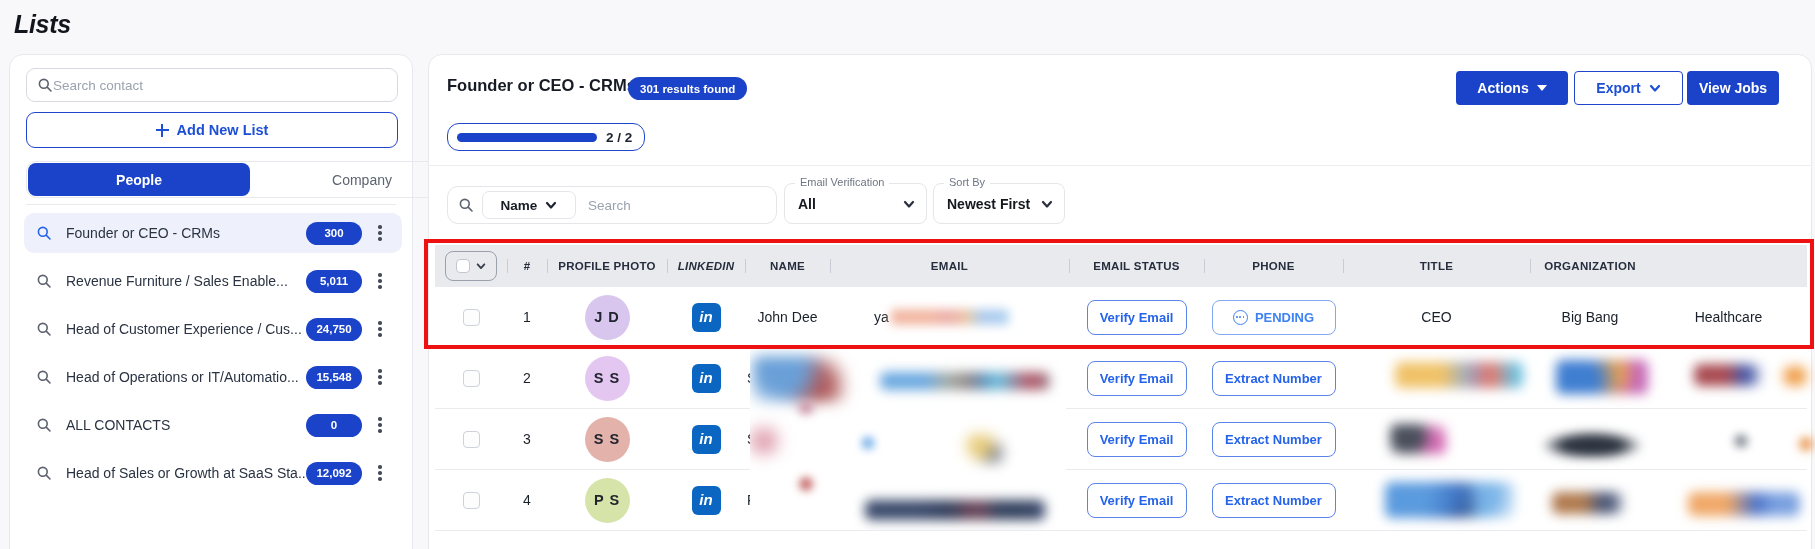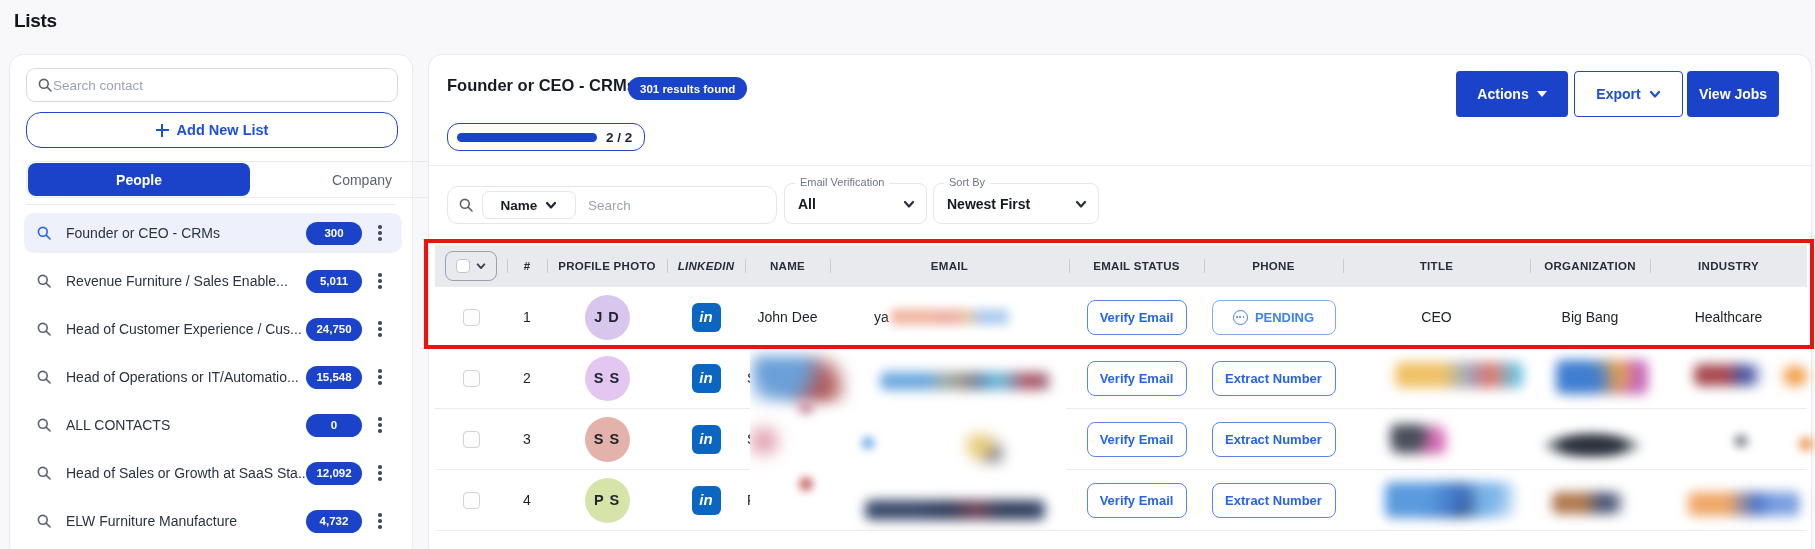--- a/index.html
+++ b/index.html
@@ -6,28 +6,28 @@
   html,body { width:1815px; height:549px; overflow:hidden; }
   body {
     position:relative;
     font-family:"Liberation Sans", sans-serif;
     background:#f8f8fa;
     color:#1a2029;
   }
   .card { position:absolute; background:#fff; border:1px solid #e7e9ee; border-radius:14px; }
 
   
-  .page-title { position:absolute; left:14px; top:10px; font-size:19px; font-weight:700; color:#12151c; letter-spacing:-0.3px; }
+  .page-title { position:absolute; left:14px; top:10px; font-size:25px; font-weight:700; color:#12151c; letter-spacing:-0.3px;font-style:italic; }
 
   
   .sidebar { left:9px; top:54px; width:404px; height:540px; }
   .s-search { position:absolute; left:16px; top:13px; width:372px; height:34px; border:1px solid #d6dae0; border-radius:9px; display:flex; align-items:center; padding:0 10px; background:#fff; }
   .s-search input { border:none; outline:none; flex:1; font-size:13.5px; color:#333; margin-left:0; font-family:inherit; background:transparent; }
   .s-search input::placeholder { color:#9aa3ae; }
-  .add-list { position:absolute; left:16px; top:57px; width:372px; height:36px; border:1.4px solid #2145cd; border-radius:15px; background:#fff; color:#1d4fd7; font-weight:700; font-size:14.5px; display:flex; align-items:center; justify-content:center; gap:8px; cursor:pointer; font-family:inherit; }
+  .add-list { position:absolute; left:16px; top:57px; width:372px; height:36px; border:1.4px solid #2145cd; border-radius:9px; background:#fff; color:#1d4fd7; font-weight:700; font-size:14.5px; display:flex; align-items:center; justify-content:center; gap:8px; cursor:pointer; font-family:inherit; }
   .plus-ic { position:relative; width:13px; height:13px; }
   .plus-ic::before,.plus-ic::after { content:""; position:absolute; background:#1d4fd7; }
   .plus-ic::before { left:5.5px; top:0; width:2px; height:13px; }
   .plus-ic::after { left:0; top:5.5px; width:13px; height:2px; }
   .tabs { position:absolute; left:16px; top:106px; width:448px; height:37px; border:1px solid #e7e9ee; border-radius:10px; display:flex; }
   .tab { flex:1; display:flex; align-items:center; justify-content:center; font-size:14px; cursor:pointer; }
   .tab.active { background:#1b43c9; color:#fff; font-weight:700; border-radius:8px; margin:1px; }
   .tab.inactive { color:#5c6470; }
   .tabs-divider { position:absolute; left:16px; right:16px; top:149px; height:1px; background:#e8eaee; }
   .s-item { position:absolute; left:14px; width:378px; height:40px; border-radius:10px; display:flex; align-items:center; padding:0 12px; cursor:pointer; }
@@ -40,21 +40,21 @@
   .search-ic { width:16px; height:16px; flex:0 0 auto; }
   .search-ic circle { fill:none; stroke:#5b626e; stroke-width:2; }
   .search-ic line { stroke:#5b626e; stroke-width:2; stroke-linecap:round; }
   .search-ic.blue circle,{ stroke:#2563eb; }
   .search-ic.blue circle { stroke:#2563eb; } .search-ic.blue line { stroke:#2563eb; }
 
   
   .main { left:428px; top:54px; width:1384px; height:540px; }
   .m-title { position:absolute; left:18px; top:21px; font-size:16.5px; font-weight:700; color:#161b24; }
   .results-badge { position:absolute; left:199px; top:22px; height:23px; padding:0 12px; border-radius:12px; background:#1b43c9; color:#fff; font-size:11.5px; font-weight:700; display:flex; align-items:center; }
-  .btn { position:absolute; top:16px; height:46px; border-radius:4px; font-size:14px; font-weight:700; display:flex; align-items:center; justify-content:center; gap:8px; cursor:pointer; border:none; font-family:inherit; }
+  .btn { position:absolute; top:16px; height:34px; border-radius:4px; font-size:14px; font-weight:700; display:flex; align-items:center; justify-content:center; gap:8px; cursor:pointer; border:none; font-family:inherit; }
   .btn.primary { background:#1b43c9; color:#fff; }
   .btn.outline { background:#fff; border:1.4px solid #2145cd; color:#1d4fd7; }
   .caret-down { width:0; height:0; border-left:5px solid transparent; border-right:5px solid transparent; border-top:6px solid #fff; }
   .chev { width:12px; height:12px; }
   .chev polyline { fill:none; stroke:currentColor; stroke-width:2.2; stroke-linecap:round; stroke-linejoin:round; }
   .progress-wrap { position:absolute; left:18px; top:68px; width:198px; height:28px; border:1.6px solid #2145cd; border-radius:12px; display:flex; align-items:center; padding:0 9px; gap:9px; }
   .progress-track { width:140px; height:9px; border-radius:5px; position:relative; }
   .progress-fill { position:absolute; left:0; top:0; height:9px; border-radius:5px; background:#1b43c9; }
   .progress-text { font-size:13.5px; font-weight:700; color:#1c2230; white-space:nowrap; }
   .m-divider { position:absolute; left:0; right:0; top:110px; height:1px; background:#ebedf1; }
@@ -63,21 +63,21 @@
   .filter-search { position:absolute; left:18px; top:131px; width:330px; height:38px; border:1px solid #e4e6ea; border-radius:11px; display:flex; align-items:center; padding:0 10px; }
   .name-dd { margin-left:8px; width:94px; height:28px; border:1px solid #e4e6ea; border-radius:7px; display:flex; align-items:center; justify-content:center; gap:8px; font-size:13.5px; font-weight:700; color:#161b24; cursor:pointer; }
   .name-dd .chev { color:#1f2530; }
   .filter-search input { border:none; outline:none; flex:1; margin-left:12px; font-size:13.5px; font-family:inherit; color:#333; background:transparent; min-width:0; }
   .filter-search input::placeholder { color:#9aa3ae; }
   .fieldset { position:absolute; top:128px; height:41px; border:1px solid #e4e6ea; border-radius:8px; cursor:pointer; }
   .fieldset .flabel { position:absolute; top:-8px; left:10px; background:#fff; padding:0 5px; font-size:11px; color:#6e7683; }
   .fieldset .fvalue { position:absolute; left:13px; top:0; bottom:0; display:flex; align-items:center; font-size:14px; font-weight:700; color:#14181f; }
   .fieldset .chev { position:absolute; right:11px; top:14px; color:#2a303b; }
   .fs-ev { left:355px; width:143px; }
-  .fs-sort { left:504px; width:166px; }
+  .fs-sort { left:504px; width:132px; }
 
   
   .table { position:absolute; left:6px; top:190px; width:1372px; }
   .thead { display:flex; height:42px; background:#e9eaee; align-items:center; }
   .th { position:relative; height:100%; display:flex; align-items:center; justify-content:center; font-size:11.5px; font-weight:700; color:#262e3d; letter-spacing:0.3px; }
   .th + .th::before { content:""; position:absolute; left:0; top:14px; height:14px; width:1px; background:#c9ccd4; }
   .trow { display:flex; height:61px; align-items:center; border-bottom:1px solid #e9ebef; background:#fff; }
   .td { height:100%; display:flex; align-items:center; justify-content:center; font-size:14px; color:#1a2029; position:relative; }
   .c0{width:72px;} .c1{width:40px;} .c2{width:120px;} .c3{width:78px;font-style:italic;} .c4{width:85px;}
   .c5{width:239px;} .c6{width:135px;} .c7{width:139px;} .c8{width:187px;} .c9{width:120px;} .c10{width:157px;}
@@ -208,33 +208,20 @@
         <line x1="13" y1="13" x2="17.5" y2="17.5"></line>
       </svg>
     <span class="label">Head of Sales or Growth at SaaS Sta...</span>
     <span class="badge">12,092</span>
     <span class="kebab">
         <i></i>
         <i></i>
         <i></i>
       </span>
   </div>
-  <div class="s-item" style="top:446px">
-    <svg class="search-ic" viewBox="0 0 20 20">
-        <circle cx="8.5" cy="8.5" r="5.5"></circle>
-        <line x1="13" y1="13" x2="17.5" y2="17.5"></line>
-      </svg>
-    <span class="label">ELW Furniture Manufacture</span>
-    <span class="badge">4,732</span>
-    <span class="kebab">
-        <i></i>
-        <i></i>
-        <i></i>
-      </span>
-  </div>
 </div>
 
 <div class="card main">
 
   <div class="m-title">Founder or CEO - CRMs</div>
   <div class="results-badge">301 results found</div>
 
   <button class="btn primary" style="left:1027px;width:112px">
     <span>Actions</span>
     <span class="caret-down"></span>
@@ -299,21 +286,20 @@
       </div>
       <div class="th c1">#</div>
       <div class="th c2">PROFILE PHOTO</div>
       <div class="th c3">LINKEDIN</div>
       <div class="th c4">NAME</div>
       <div class="th c5">EMAIL</div>
       <div class="th c6">EMAIL STATUS</div>
       <div class="th c7">PHONE</div>
       <div class="th c8">TITLE</div>
       <div class="th c9">ORGANIZATION</div>
-      <div class="th c10">INDUSTRY</div>
     </div>
 
     <div class="trow">
       <div class="td c0">
           <span class="row-cbx"></span>
         </div>
       <div class="td c1">1</div>
       <div class="td c2">
           <span class="avatar" style="background:#d8c6ee">J D</span>
         </div>

